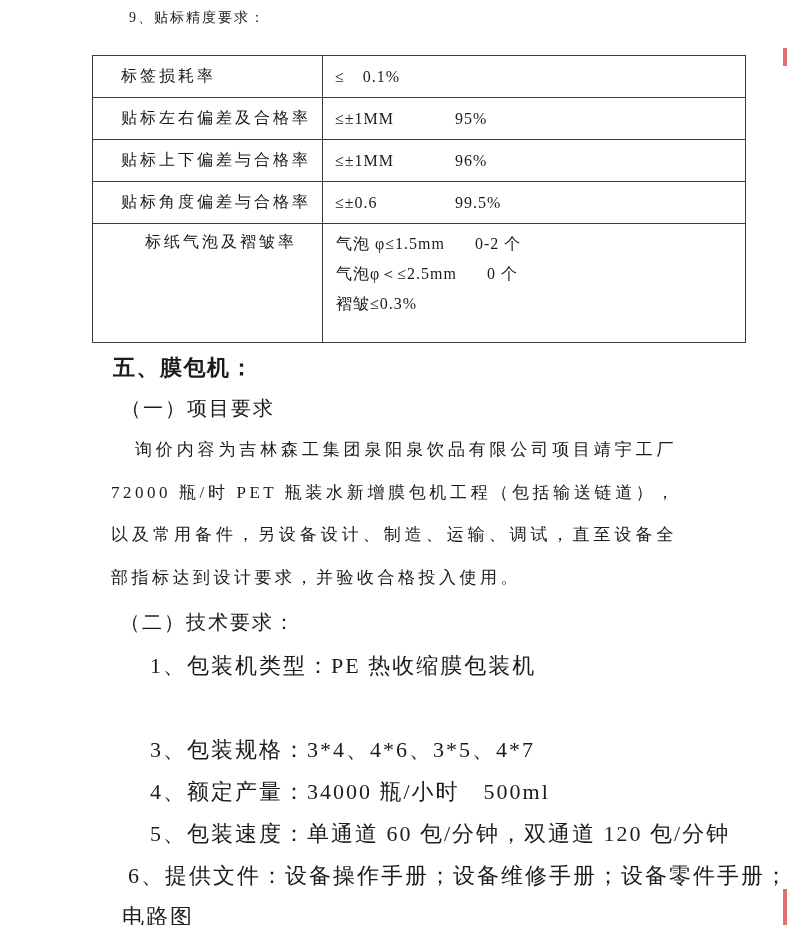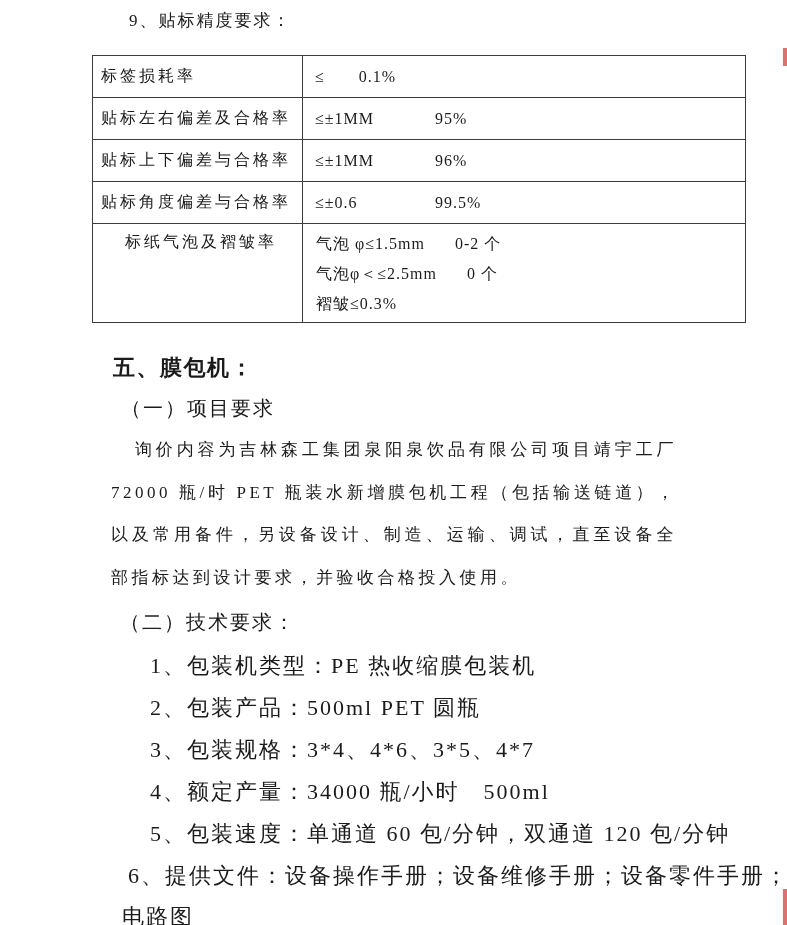--- a/index.html
+++ b/index.html
@@ -6,41 +6,41 @@
   .page{
     position:relative;
     width:787px;height:925px;
     background:#ffffff;
     color:#1b1b1b;
     font-family:"Liberation Serif","DejaVu Serif",serif;
     overflow:hidden;
   }
   .h9{
     position:absolute;left:129px;top:9px;
-    font-size:17px;letter-spacing:2px;white-space:nowrap;
+    font-size:14px;letter-spacing:2px;white-space:nowrap;
   }
   table.spec{
     position:absolute;left:92px;top:55px;width:654px;
     border-collapse:collapse;table-layout:fixed;
   }
   table.spec td{
     border:1px solid #3c3c3c;
     font-size:16px;
     vertical-align:middle;
     overflow:hidden;
   }
-  td.c1{width:200px;padding-left:8px;letter-spacing:3px;}
+  td.c1{width:200px;padding-left:28px;letter-spacing:3px;}
   td.c2{padding-left:12px;letter-spacing:1px;}
   tr.r{height:42px;}
   tr.r5 td{height:84px;vertical-align:top;}
   tr.r5 td.c1{padding-top:8px;text-align:center;}
-  tr.r5 .cell-lines{padding:4px 0 2px 12px;letter-spacing:1px;}
+  tr.r5 .cell-lines{padding:4px 0 22px 12px;letter-spacing:1px;}
   tr.r5 .cell-lines .ln{line-height:30px;}
   .vmain{display:inline-block;min-width:120px;}
-  .rate-near{margin-left:34px;}
+  .rate-near{margin-left:18px;}
   .rate-bbl{margin-left:30px;}
   .h5{
     position:absolute;left:113px;top:353px;
     font-size:22px;font-weight:bold;letter-spacing:1.5px;white-space:nowrap;
   }
   .sub{
     position:absolute;font-size:20px;letter-spacing:2px;white-space:nowrap;
   }
   .sub1{left:121px;top:395px;}
   .sub2{left:120px;top:609px;}
@@ -103,21 +103,20 @@
 
   <div class="h5">五、膜包机：</div>
 
   <div class="sub sub1">（一）项目要求</div>
 
   <p class="para">询价内容为吉林森工集团泉阳泉饮品有限公司项目靖宇工厂 72000 瓶/时 PET 瓶装水新增膜包机工程（包括输送链道），以及常用备件，另设备设计、制造、运输、调试，直至设备全部指标达到设计要求，并验收合格投入使用。</p>
 
   <div class="sub sub2">（二）技术要求：</div>
 
   <div class="it it1">1、包装机类型：PE 热收缩膜包装机</div>
-  <div class="it it2">2、包装产品：500ml PET 圆瓶</div>
   <div class="it it3">3、包装规格：3*4、4*6、3*5、4*7</div>
   <div class="it it4">4、额定产量：34000 瓶/小时　500ml</div>
   <div class="it it5">5、包装速度：单通道 60 包/分钟，双通道 120 包/分钟</div>
   <div class="it it6">6、提供文件：设备操作手册；设备维修手册；设备零件手册；</div>
   <div class="it it-wrap">电路图</div>
 
   <div class="edge-marker em-top"></div>
   <div class="edge-marker em-bottom"></div>
 
 </div>

